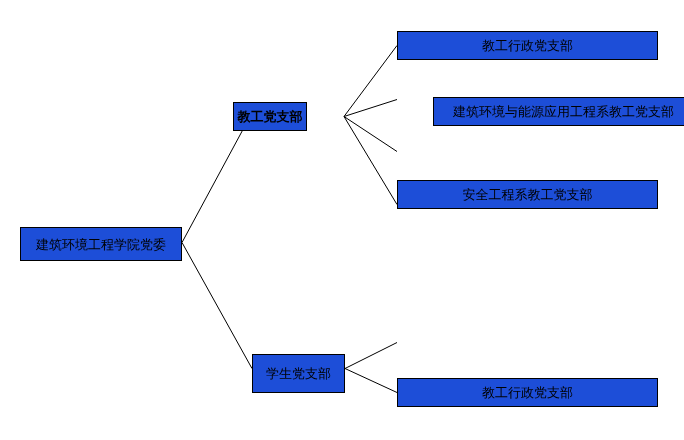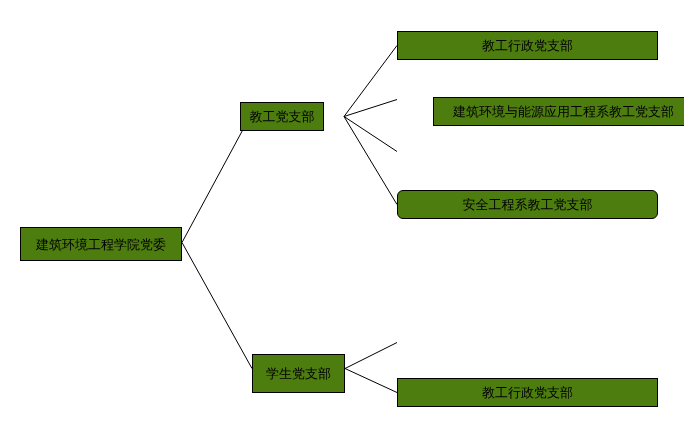--- a/index.html
+++ b/index.html
@@ -19,41 +19,41 @@
     position: absolute;
     left: 0;
     top: 0;
     width: 684px;
     height: 440px;
   }
   .node {
     position: absolute;
     box-sizing: border-box;
     border: 1px solid #000000;
-    background: #4d7c0f;
+    background: #1d4ed8;
     display: flex;
     align-items: center;
     justify-content: center;
     font-size: 13px;
     color: #000000;
     line-height: 1;
     white-space: nowrap;
     text-align: center;
   }
   
   .node.root   { left: 20px;  top: 227px; width: 162px; height: 34px; }
   
-  .node.b0     { left: 240px; top: 102px; width: 84px;  height: 29px; }
+  .node.b0     { left: 233px; top: 102px; width: 74px;  height: 29px; font-weight: bold; }
   .node.b1     { left: 252px; top: 354px; width: 93px;  height: 39px; }
   
   .node.leaf   { left: 397px; width: 261px; height: 29px; }
   .node.c00    { top: 31px;  }
   .node.c01    { top: 97px; margin-left: 36px;  }
   .node.c02    { top: 137px; }
-  .node.c03    { top: 190px; border-radius: 6px; }
+  .node.c03    { top: 180px; }
   .node.c10    { top: 328px; }
   .node.c11    { top: 378px; }
 </style>
 </head>
 <body>
 
 <div class="canvas">
 
   <svg class="connectors" viewBox="0 0 684 440" xmlns="http://www.w3.org/2000/svg">
 

